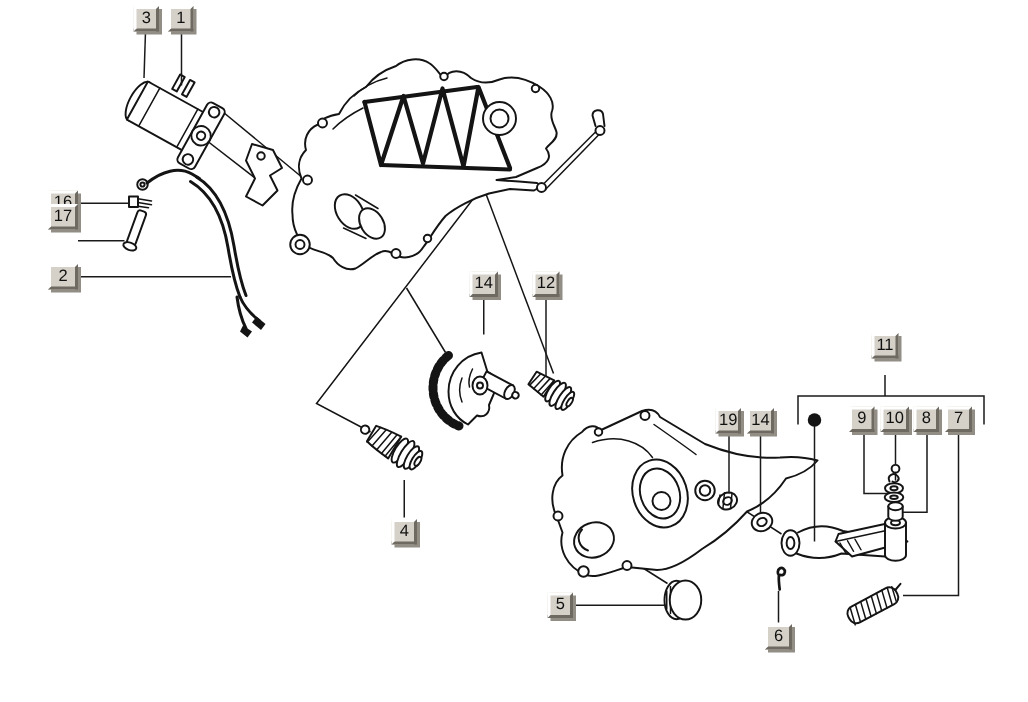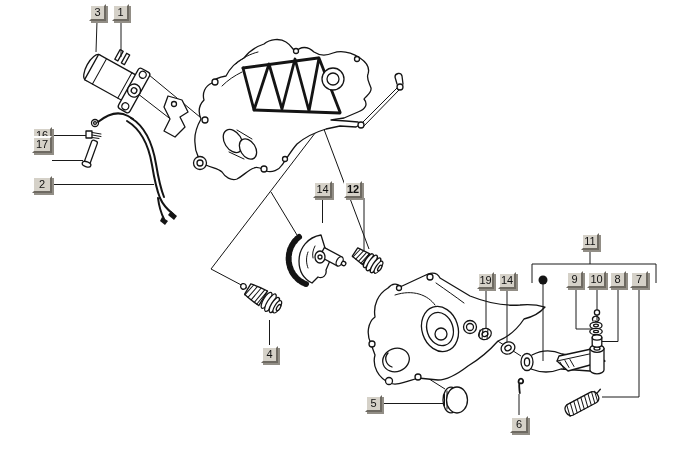--- a/index.html
+++ b/index.html
@@ -258,21 +258,21 @@
       <div class="callout" style="left: 112px; top: 4px; width: 17px; height: 17px;">1</div>
       <div class="callout" style="left: 32px; top: 176px; width: 20px; height: 17px;">2</div>
       <div class="callout" style="left: 89px; top: 4px; width: 17px; height: 17px;">3</div>
       <div class="callout" style="left: 261px; top: 346px; width: 17px; height: 17px;">4</div>
       <div class="callout" style="left: 365px; top: 395px; width: 17px; height: 17px;">5</div>
       <div class="callout" style="left: 510px; top: 416px; width: 18px; height: 17px;">6</div>
       <div class="callout" style="left: 630px; top: 271px; width: 18px; height: 17px;">7</div>
       <div class="callout" style="left: 609px; top: 271px; width: 17px; height: 17px;">8</div>
       <div class="callout" style="left: 566px; top: 271px; width: 17px; height: 17px;">9</div>
       <div class="callout" style="left: 587px; top: 271px; width: 19px; height: 17px;">10</div>
-      <div class="callout" style="left: 581px; top: 233px; width: 18px; height: 17px;">11</div>
-      <div class="callout" style="left: 344px; top: 181px; width: 18px; height: 17px; font-weight: bold;">12</div>
+      <div class="callout" style="left: 581px; top: 222px; width: 18px; height: 17px;">11</div>
+      <div class="callout" style="left: 355px; top: 181px; width: 18px; height: 17px;">12</div>
       <div class="callout" style="left: 313px; top: 181px; width: 19px; height: 17px;">14</div>
       <div class="callout" style="left: 498px; top: 272px; width: 18px; height: 17px;">14</div>
       <div class="callout" style="left: 477px; top: 272px; width: 17px; height: 17px;">19</div>
       <div class="callout" style="left: 32px; top: 127px; width: 20px; height: 17px;">16</div>
       <div class="callout" style="left: 32px; top: 136px; width: 20px; height: 17px;">17</div>
     </div>
 </div>
 
 </body></html>

